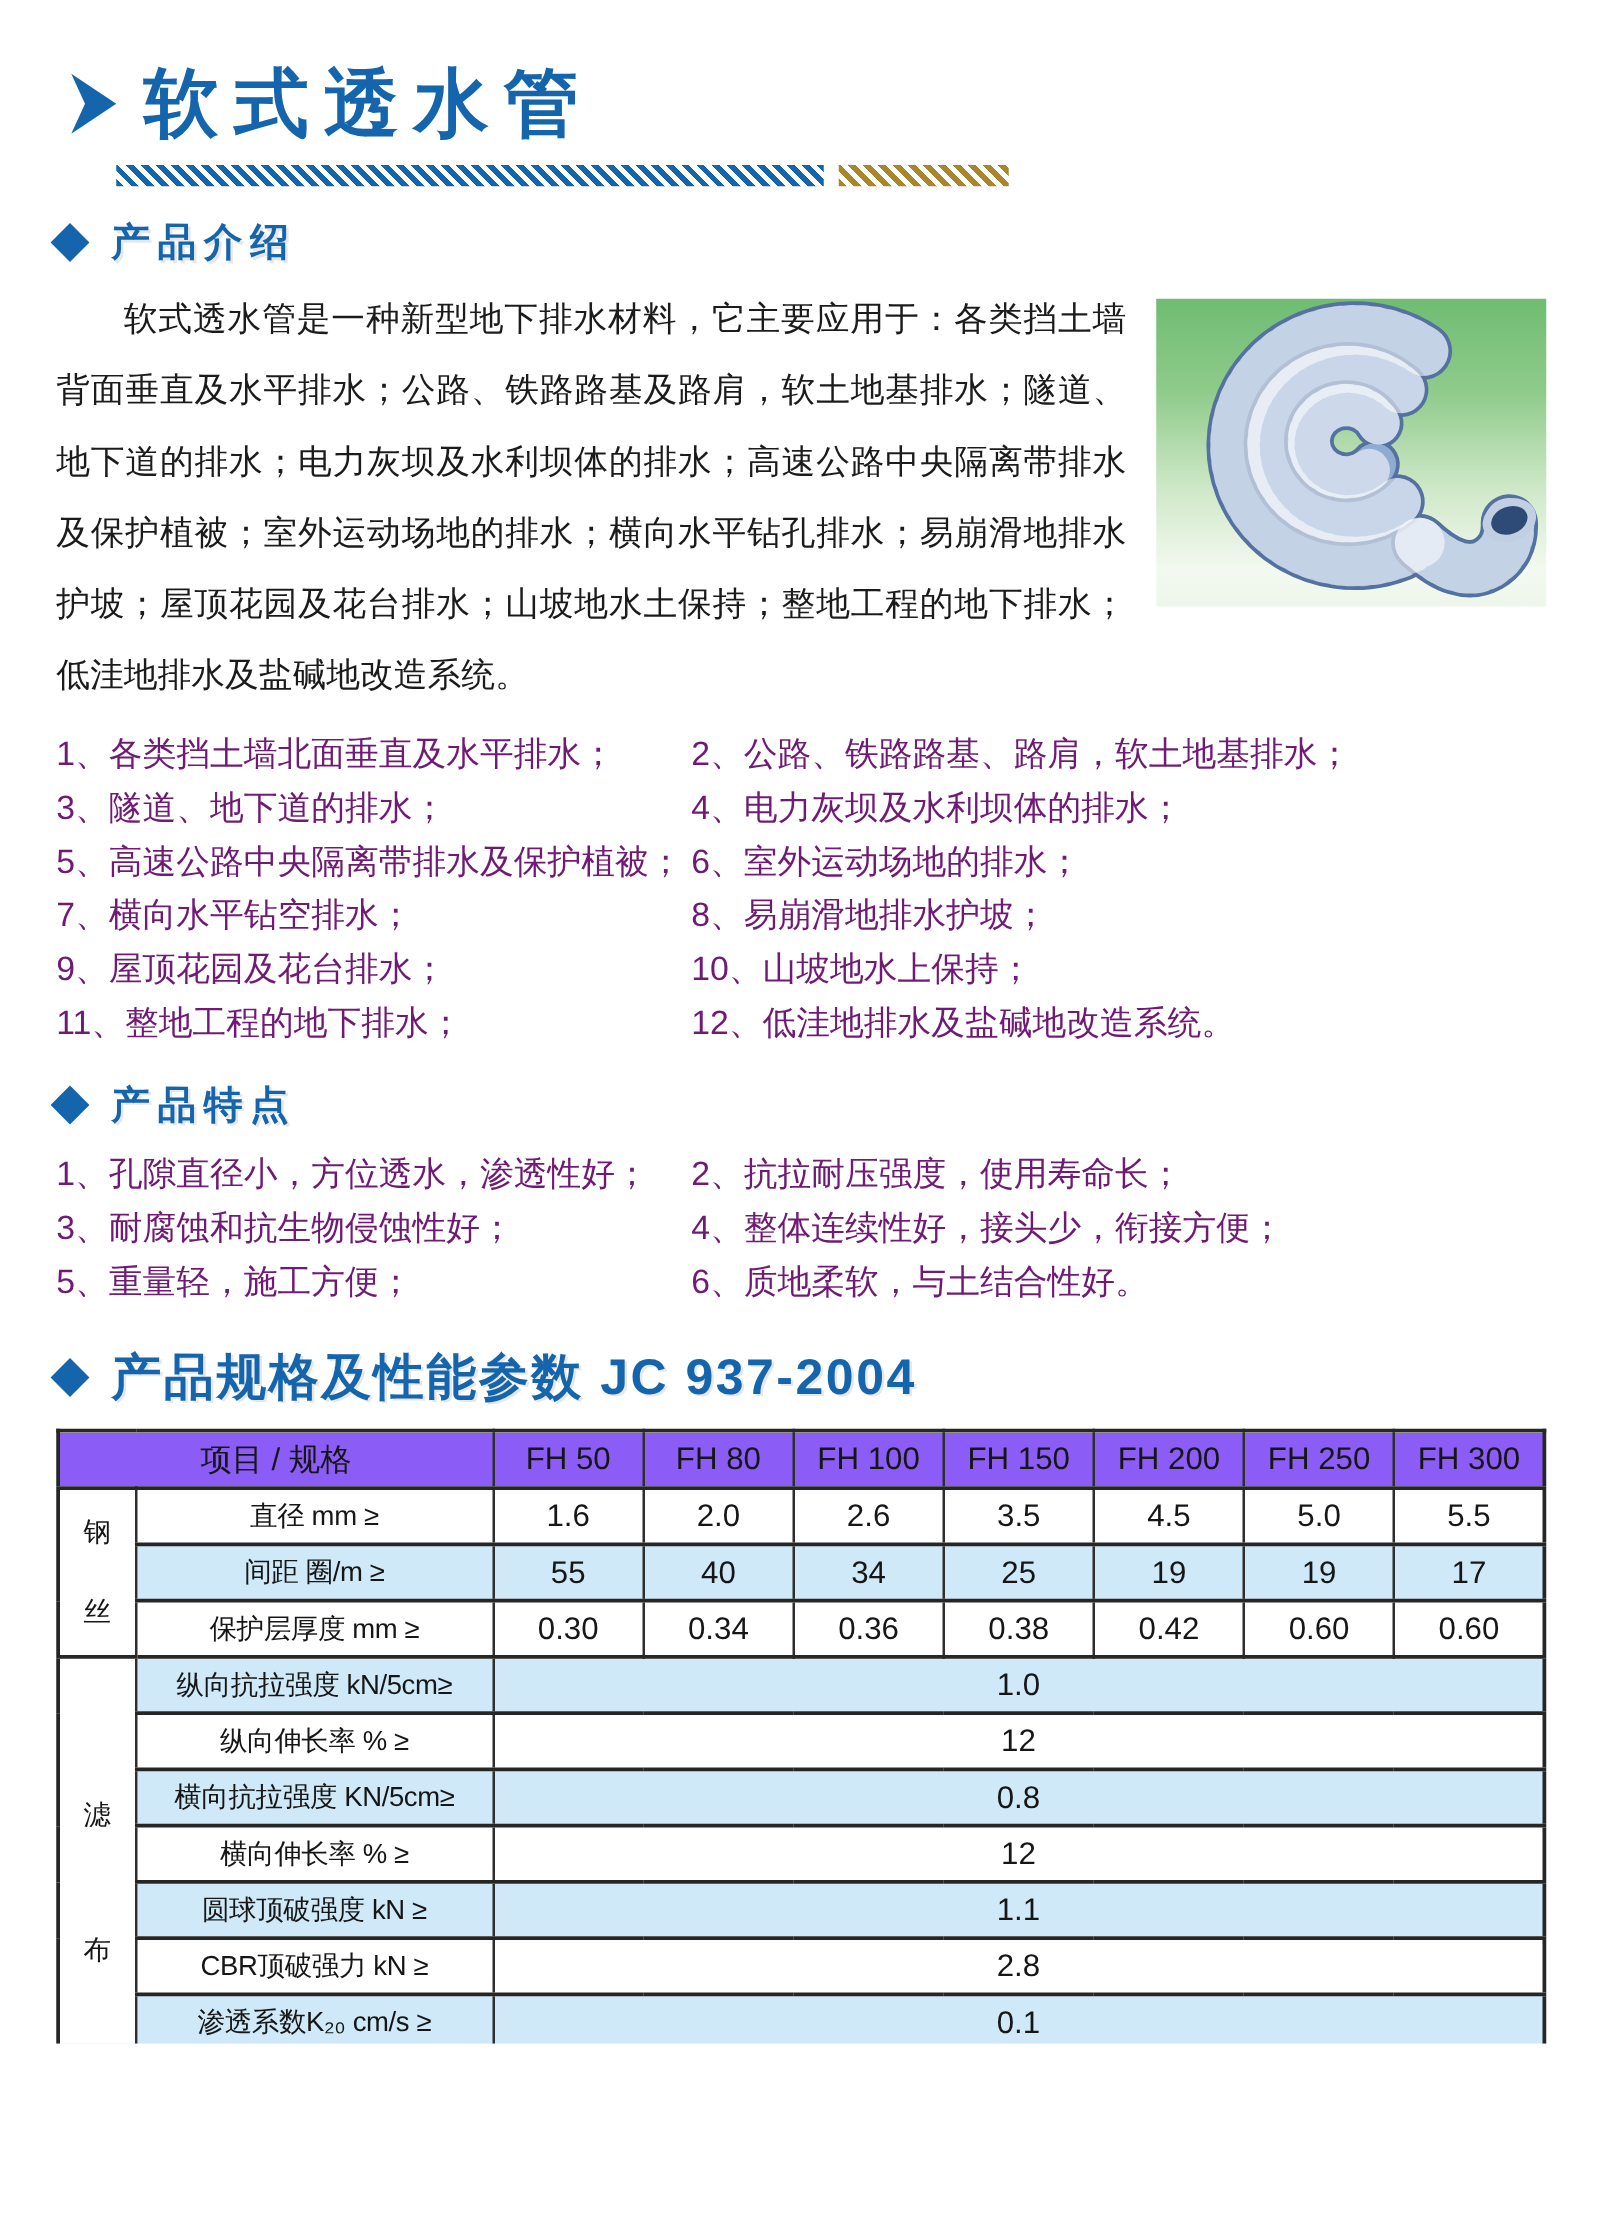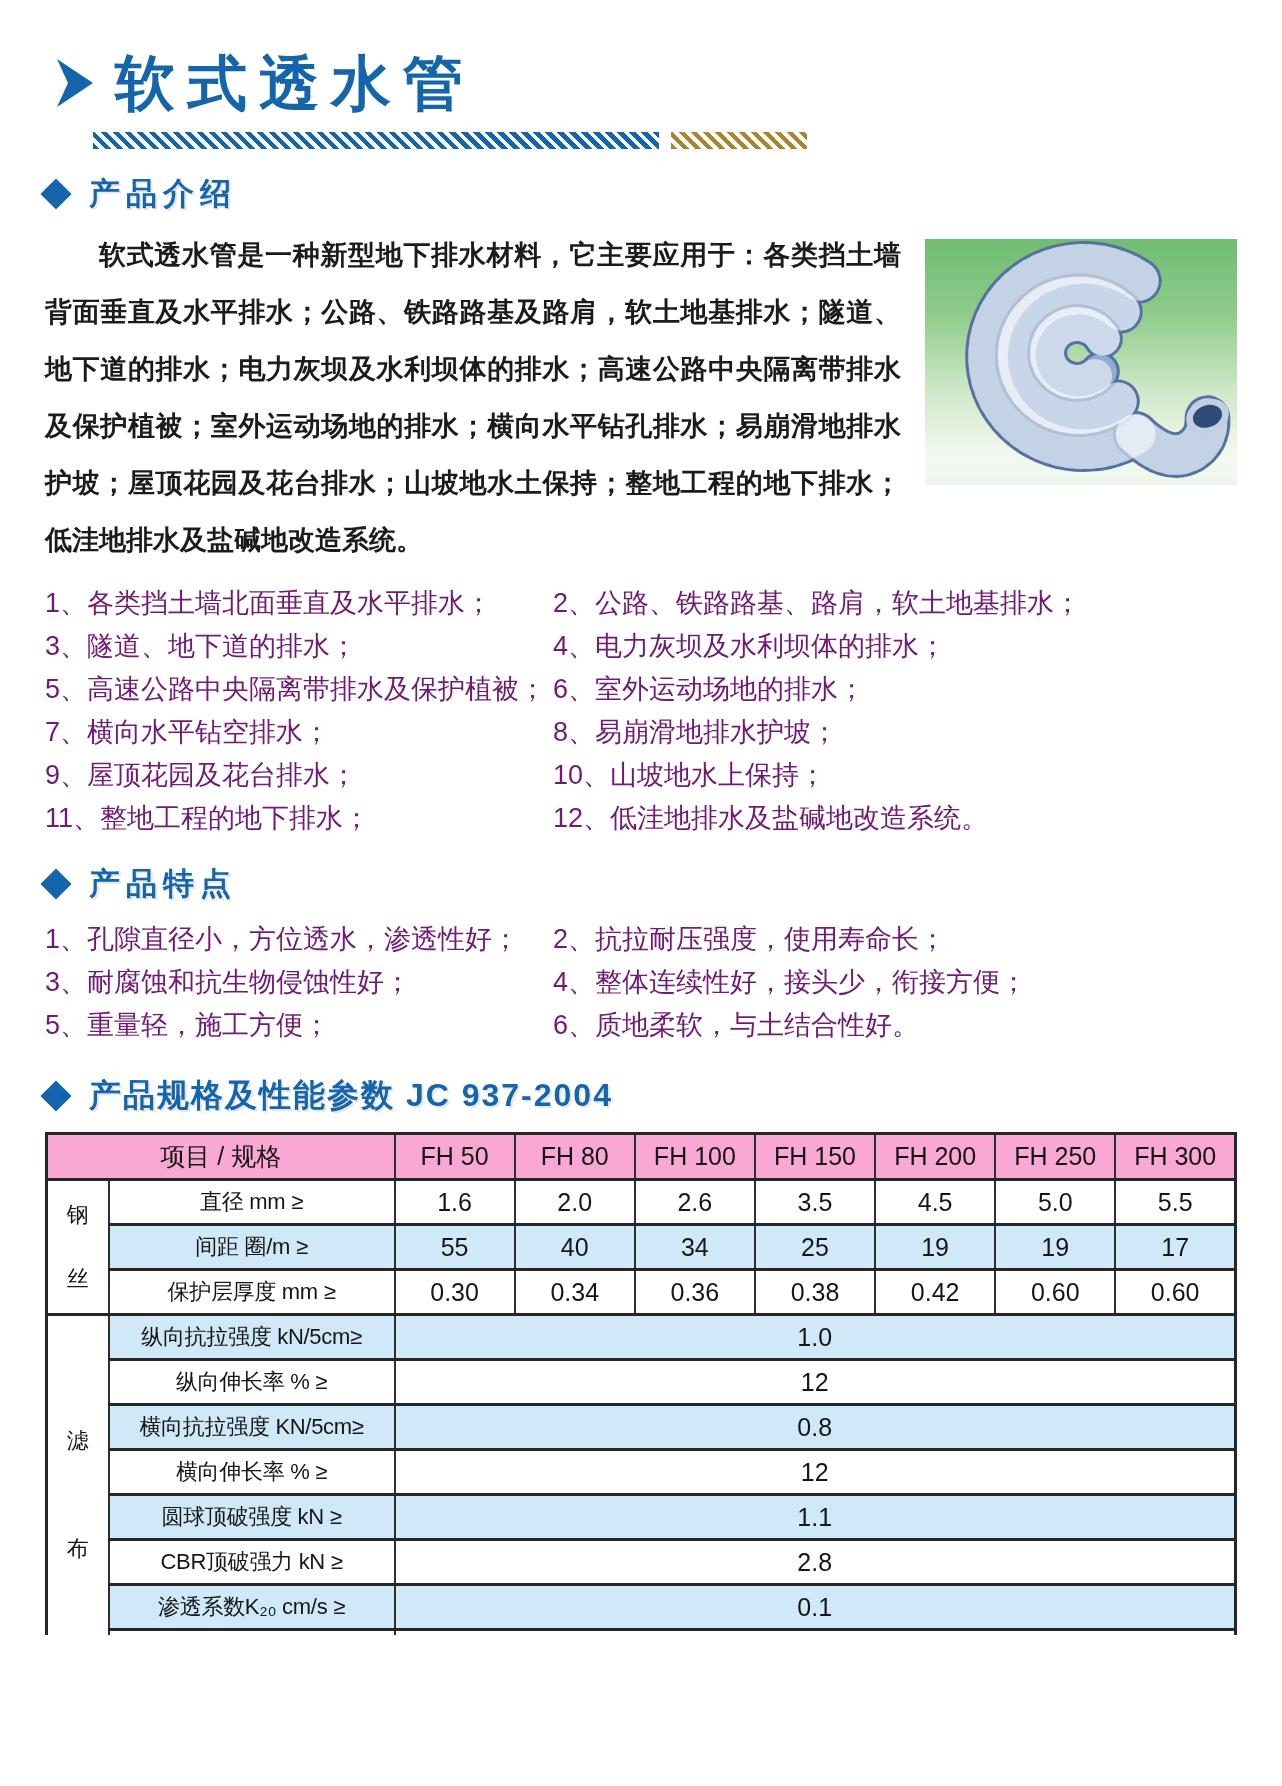--- a/index.html
+++ b/index.html
@@ -16,25 +16,25 @@
     font-size:60px; font-weight:bold; color:#1565ad; letter-spacing:12px; line-height:1.1;
   }
   .stripe-divider { display:flex; gap:12px; height:17px; margin:16px 0 0 48px; width:714px; }
   .stripe-blue  { width:566px; height:100%; background:repeating-linear-gradient(45deg,#1565ad 0 4.5px,#ffffff 4.5px 8.5px); }
   .stripe-gold  { width:136px; height:100%; background:repeating-linear-gradient(45deg,#a8872c 0 4.5px,#ffffff 4.5px 8.5px); }
 
   
   .sec-head { display:flex; align-items:center; gap:22px; color:#1565ad; font-weight:bold;text-align:center; }
   .sec-head .diamond { width:22px; height:22px; background:#1565ad; transform:rotate(45deg); flex:0 0 auto; }
   .sec-head .sec-title { font-size:31px; letter-spacing:6px; text-shadow:2px 2px 0 rgba(160,160,160,.25); }
-  .sec-head.specs-head .sec-title { letter-spacing:2px; font-size:32px; }
+  .sec-head.specs-head .sec-title { letter-spacing:2px; font-size:40px; }
 
   
   .intro-head { margin-top:24px; }
-  .intro-body { margin-top:12px;font-weight:bold; }
+  .intro-body { margin-top:12px; }
   .photo {
     float:right; width:312px; height:246px; margin:12px 0 8px 24px;
     background:linear-gradient(180deg,#6fbc72 0%,#8fcb8b 30%,#cfe8c8 62%,#f3f9f0 88%,#eef6ec 100%);
   }
   .photo svg { width:100%; height:100%; display:block; }
   .intro-paragraph {
     font-size:27px; line-height:57px; text-align:justify; text-indent:2em; color:#1b1b1b;
   }
   .clear { clear:both; }
 
@@ -45,21 +45,21 @@
 
   
   .specs-head { margin-top:28px; }
   table.specs { border-collapse:collapse; table-layout:fixed; width:1192px; margin-top:14px; border:3px solid #262626; }
   table.specs col.c-group { width:62px; }
   table.specs col.c-label { width:286px; }
   table.specs th, table.specs td {
     border:2px solid #2e2e2e; text-align:center; vertical-align:middle;
     font-weight:normal; color:#161616; padding:0 2px; overflow:hidden;
   }
-  tr.hdr { height:46px; background:#f9a8d4; }
+  tr.hdr { height:46px; background:#8b5cf6; }
   tr.hdr th { font-size:25px; border-bottom:3px solid #262626; }
   tr.r { height:45px; background:#ffffff; }
   tr.r.blue { background:#cfe9f8; }
   tr.r.blue th, tr.r.blue td { border-top:3px solid #262626; border-bottom:3px solid #262626; }
   tr.r th.rlabel { font-size:22px; letter-spacing:-0.3px; }
   tr.r td { font-size:25px; }
   th.group-th { background:#ffffff; border-right:2px solid #2e2e2e; }
   th.group-th .vtxt { display:inline-block; width:1.05em; font-size:22px; word-break:break-all; color:#161616; }
   th.group-th.g1 .vtxt { line-height:64px; }
   th.group-th.g2 .vtxt { line-height:108px; }

